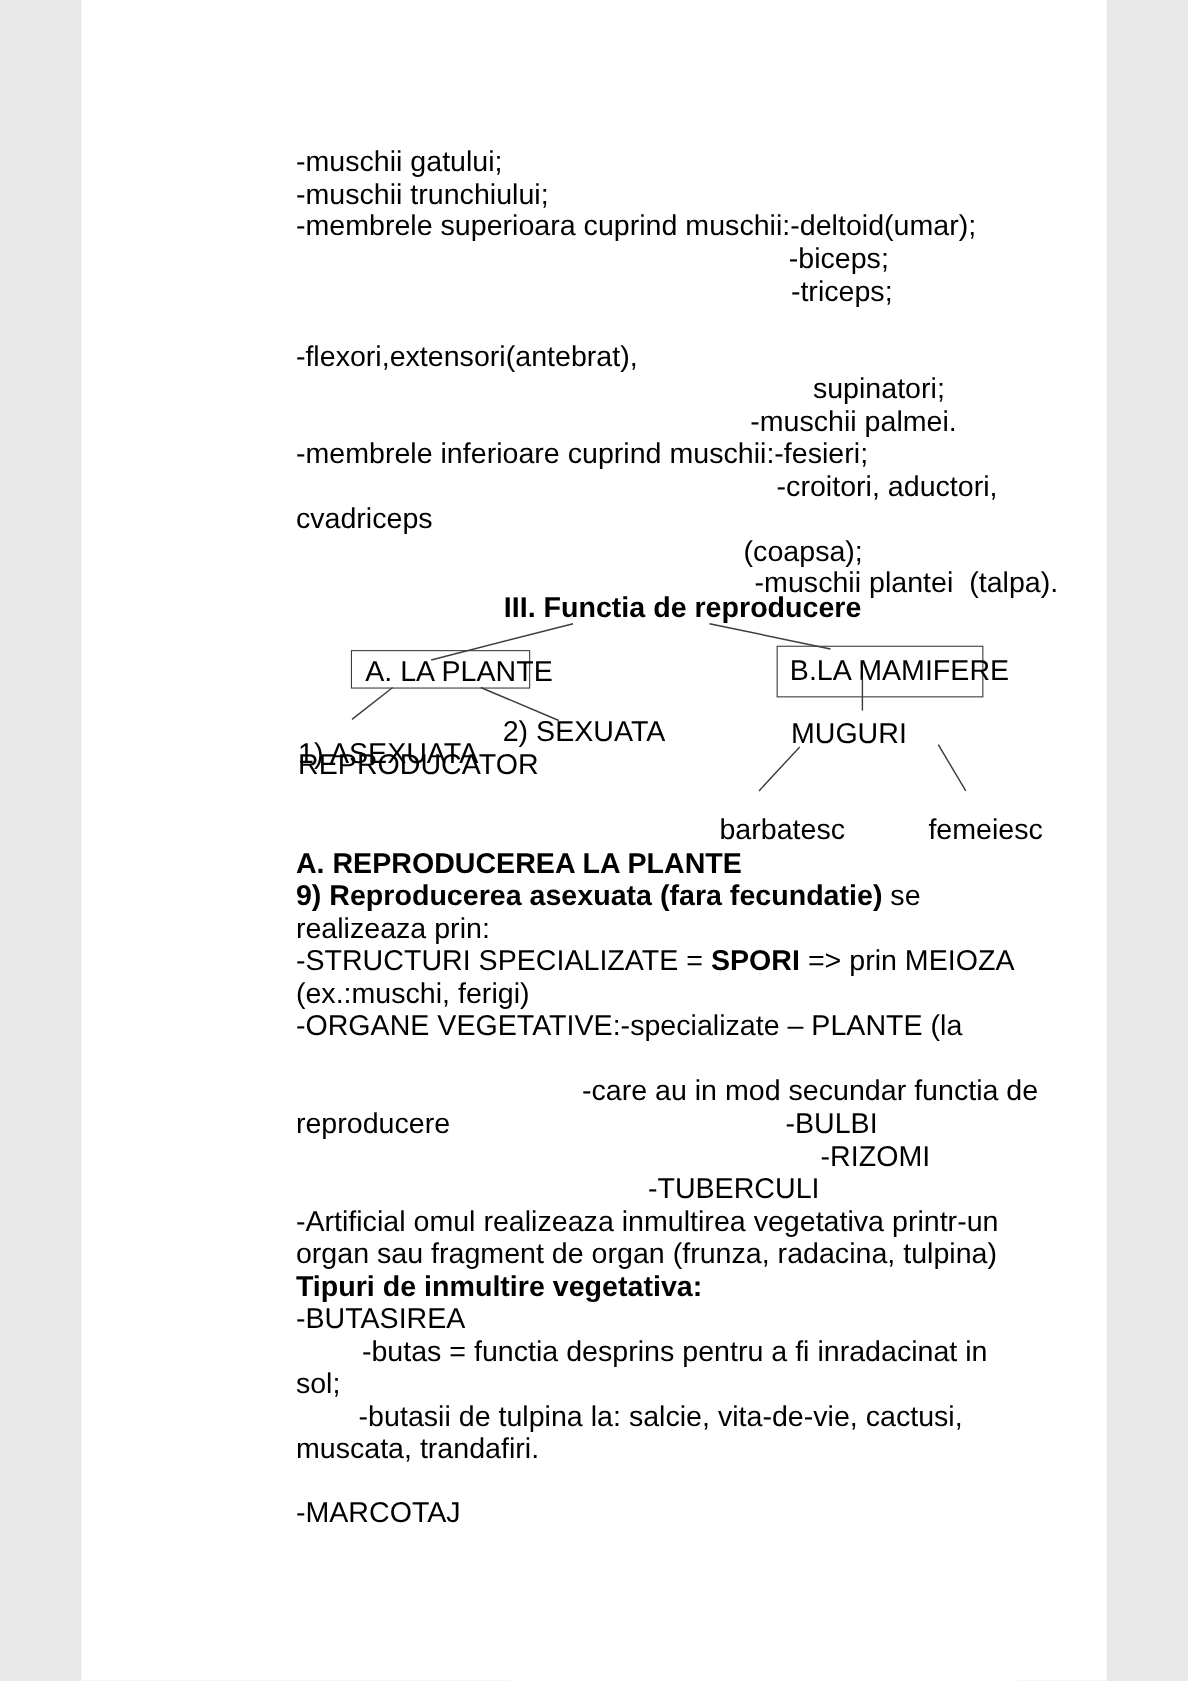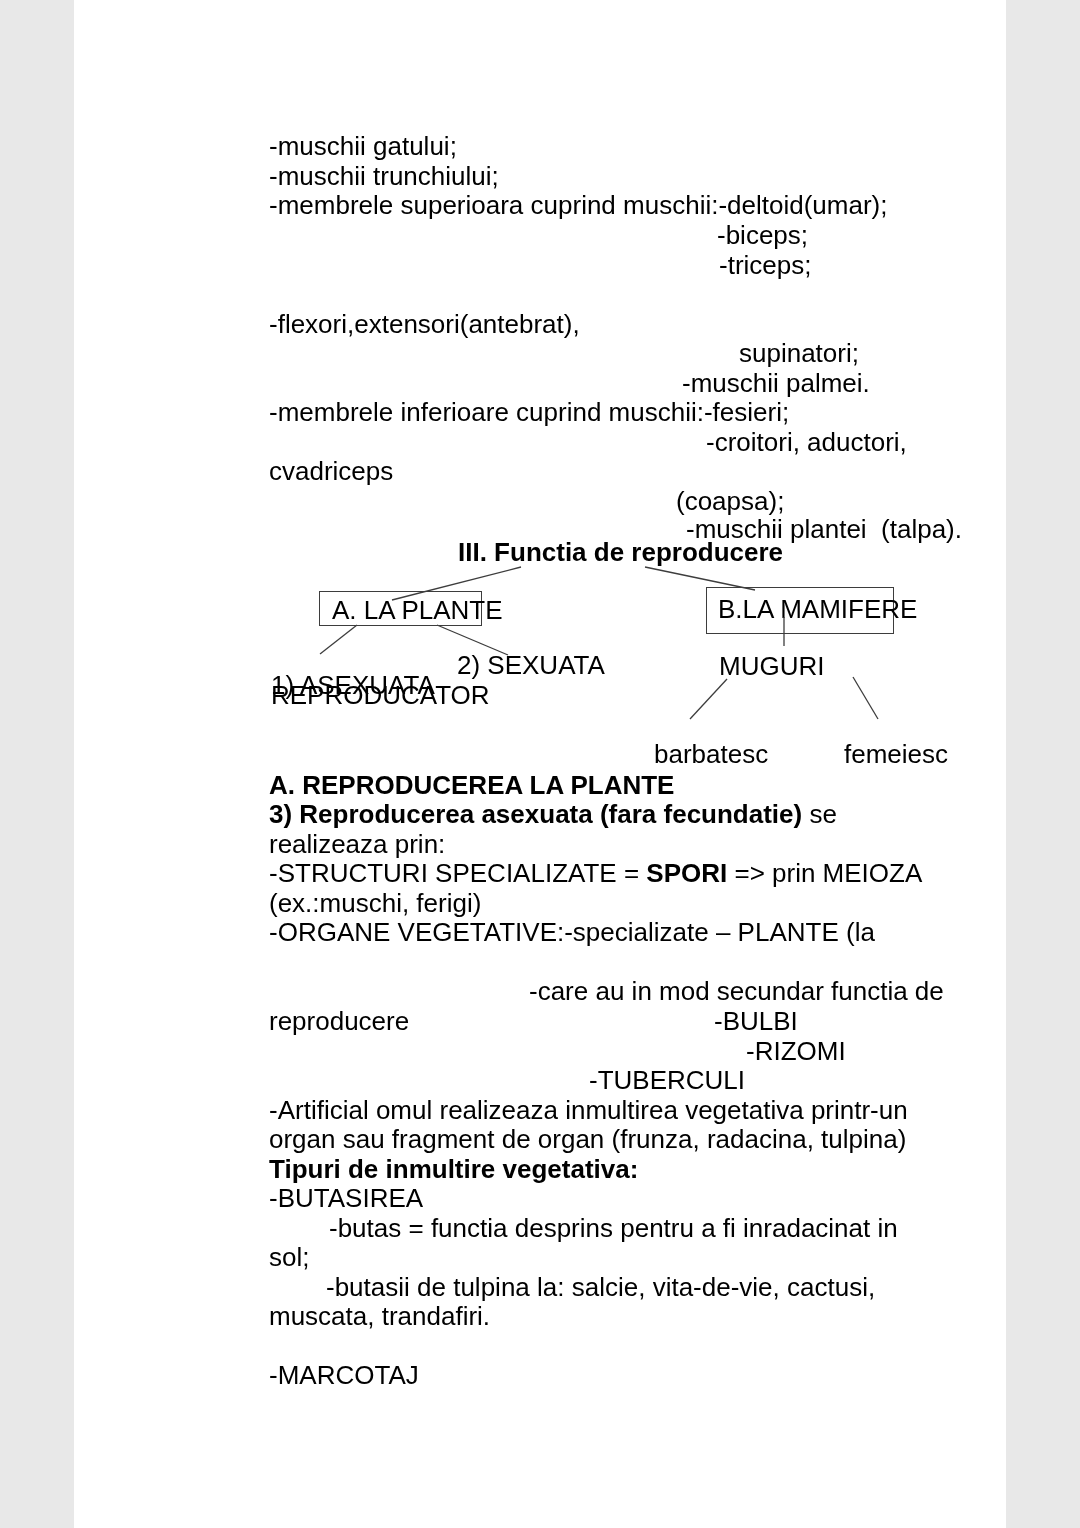--- a/index.html
+++ b/index.html
@@ -79,21 +79,21 @@
     <line x1="571" y1="567" x2="681" y2="590"></line>
     <line x1="283" y1="625" x2="246" y2="654"></line>
     <line x1="363" y1="625" x2="434" y2="655"></line>
     <line x1="710" y1="617" x2="710" y2="646"></line>
     <line x1="653" y1="679" x2="616" y2="719"></line>
     <line x1="779" y1="677" x2="804" y2="719"></line>
   </svg>
 
   <div class="ln b" style="left:195px;top:770px">A. REPRODUCEREA LA PLANTE</div>
 
-  <div class="ln" style="left:195px;top:799px"><span class="b">3) Reproducerea asexuata (fara fecundatie)</span><span> se</span></div>
+  <div class="ln" style="left:195px;top:799px"><span class="b">9) Reproducerea asexuata (fara fecundatie)</span><span> se</span></div>
 
   <div class="ln" style="left:195px;top:829px">realizeaza prin:</div>
 
   <div class="ln" style="left:195px;top:858px"><span>-STRUCTURI SPECIALIZATE = </span><span class="b">SPORI</span><span> =&gt; prin MEIOZA</span></div>
 
   <div class="ln" style="left:195px;top:888px">(ex.:muschi, ferigi)</div>
   <div class="ln" style="left:195px;top:917px">-ORGANE VEGETATIVE:-specializate – PLANTE (la</div>
   <div class="ln" style="left:455px;top:976px">-care au in mod secundar functia de</div>
   <div class="ln" style="left:195px;top:1006px">reproducere</div>
   <div class="ln" style="left:640px;top:1006px">-BULBI</div>

